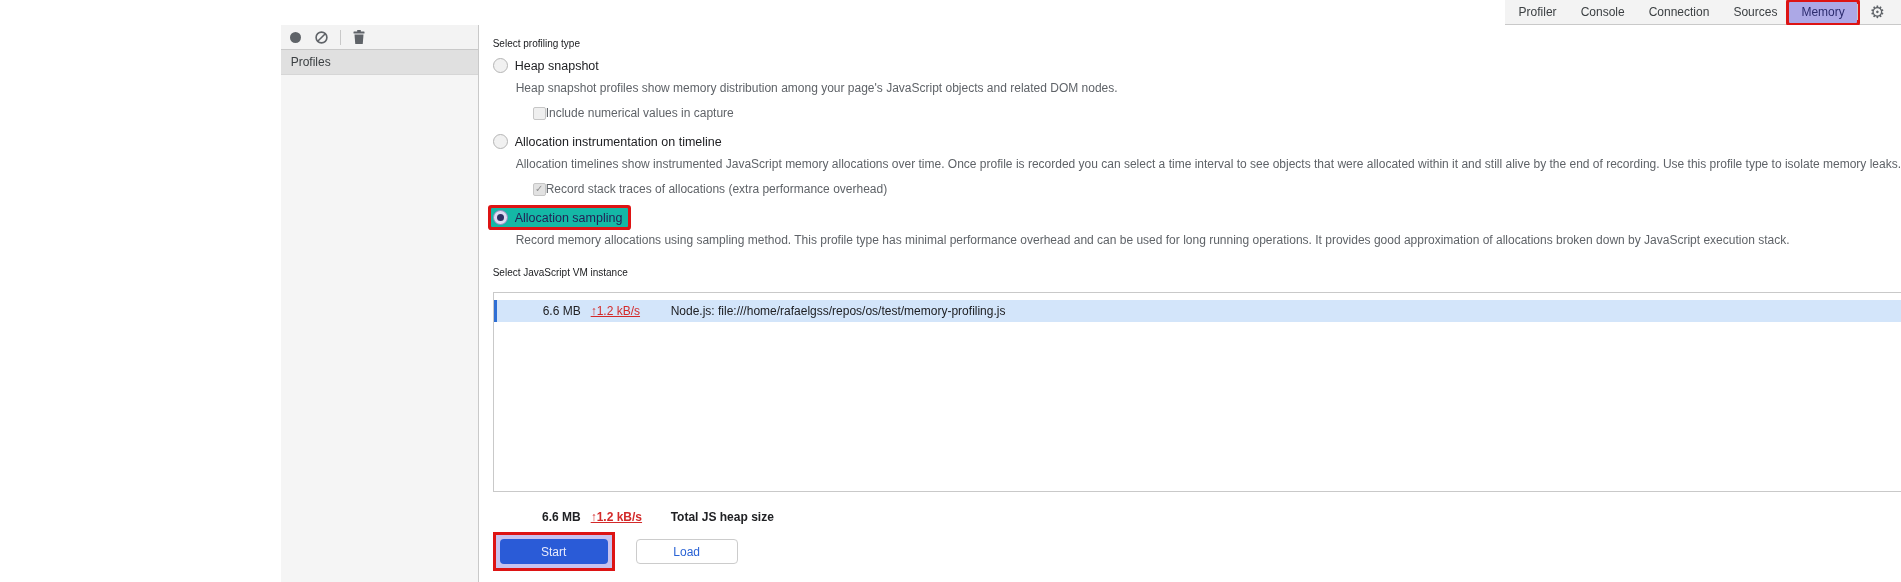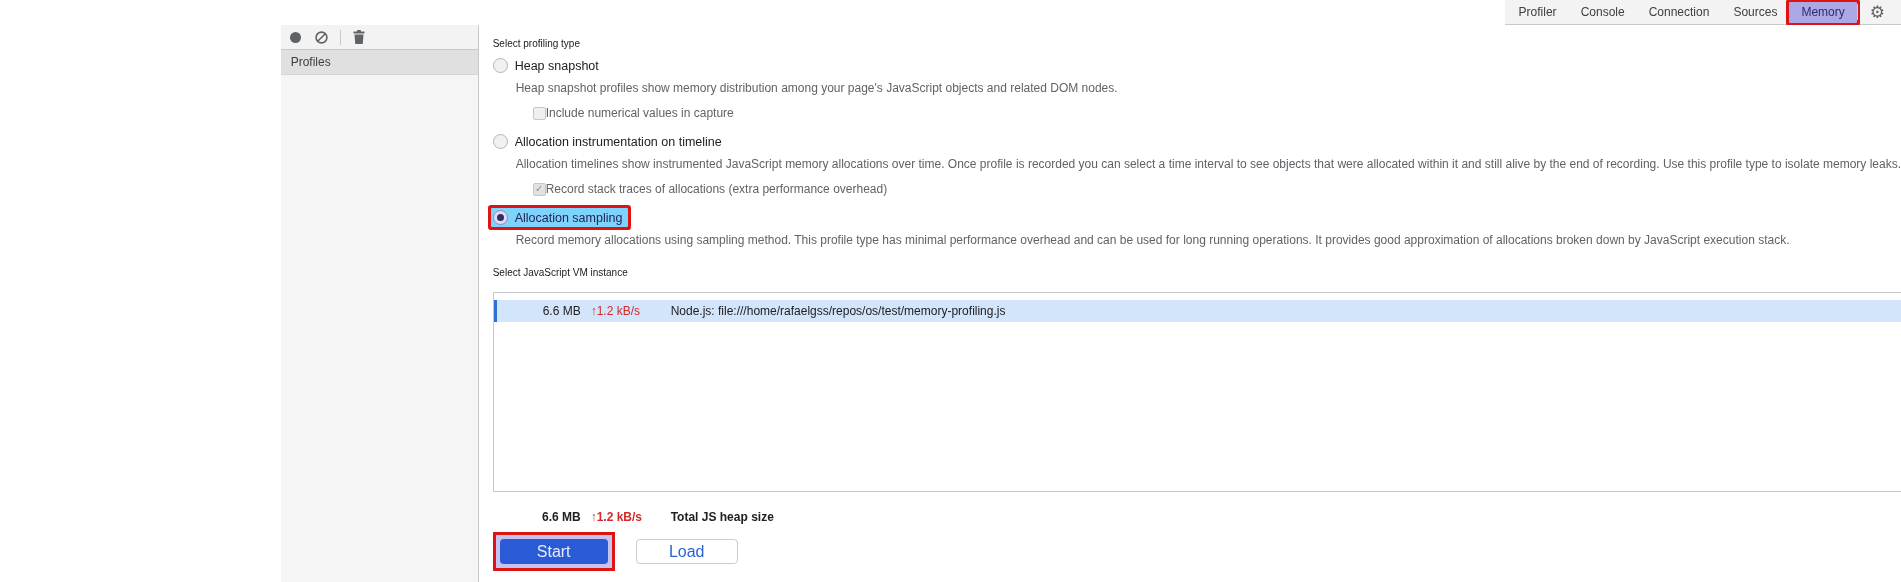--- a/index.html
+++ b/index.html
@@ -28,51 +28,51 @@
   .tb-div{width:1px;height:15px;background:#c9c9c9;margin:0 -2px;}
   .profiles-header{height:24px;line-height:24px;padding-left:10px;background:#e0e0e0;
     color:#3c4043;border-bottom:1px solid #d6d6d6;}
 
   
   .main{flex:1 1 auto;background:#fff;padding:13px 0 0 14px;box-sizing:border-box;min-width:0;}
   .section-heading{font-size:10px;font-weight:500;color:#202124;margin:0;}
   .option{margin-top:14px;}
   .option:first-of-type{margin-top:9px;}
   .option-head{display:inline-flex;align-items:center;gap:7px;}
-  .option-head.highlighted{background:#7dd3fc;box-shadow:0 0 0 3px #dd1414;
+  .option-head.highlighted{background:#14b8a6;box-shadow:0 0 0 3px #dd1414;
     padding:2px 6px 2px 2px;margin:-2px -6px -2px -2px;border-radius:1px;}
   .radio{width:15px;height:15px;border-radius:50%;border:1px solid #b5b5b5;background:#f1f1f1;
     box-sizing:border-box;position:relative;flex:0 0 auto;}
   .radio.selected{border-color:#8d8bbf;background:#dedbf2;}
   .radio.selected::after{content:"";position:absolute;inset:3px;border-radius:50%;background:#2f2f63;}
   .option-label{font-weight:500;color:#202124;font-size:12.5px;white-space:nowrap;}
   .option-head.highlighted .option-label{color:#232356;}
   .option-desc{margin:5px 0 0 23px;color:#5f6368;white-space:nowrap;}
   .sub-option{margin:11px 0 2px 40px;display:flex;align-items:center;gap:0;color:#5f6368;}
   .checkbox{width:13px;height:13px;border:1px solid #c6c6c6;border-radius:2px;background:#efefef;
     box-sizing:border-box;flex:0 0 auto;display:flex;align-items:center;justify-content:center;}
   .checkbox.checked-disabled{background:#e2e2e2;}
   .checkbox.checked-disabled::after{content:"\2713";font-size:10px;color:#909090;line-height:1;}
 
   .vm-heading{margin-top:20px;}
   .vm-box{margin-top:14px;height:200px;border:1px solid #c9c9c9;border-right:none;
     box-sizing:border-box;background:#fff;padding-top:7px;overflow:hidden;}
   .vm-row{height:22px;display:flex;align-items:center;cursor:default;}
   .vm-row.selected{background:#d3e5fa;border-left:3px solid #2f6fd4;}
   .vm-size{width:84px;text-align:right;color:#202124;flex:0 0 auto;}
-  .vm-rate{width:72px;margin-left:10px;color:#d32a2a;flex:0 0 auto;}
+  .vm-rate{width:72px;margin-left:10px;color:#d32a2a;flex:0 0 auto;text-decoration:underline;}
   .vm-name{margin-left:8px;color:#202124;white-space:nowrap;}
 
   .vm-footer{display:flex;margin-top:18px;padding-left:4px;font-weight:bold;align-items:center;}
   .vm-footer .vm-rate{font-weight:bold;}
   .vm-footer .vm-label{margin-left:8px;color:#202124;}
 
   .actions{margin-top:8px;display:flex;align-items:center;}
   .annotate-wrap{border:3px solid #dd1414;background:#c7c3ef;padding:4px;display:inline-block;line-height:0;}
-  .btn{height:25px;border-radius:4px;font-size:16px;font-weight:500;cursor:pointer;
+  .btn{height:25px;border-radius:4px;font-size:12px;font-weight:500;cursor:pointer;
     font-family:"Liberation Sans","DejaVu Sans",sans-serif;}
   .btn-start{width:108px;background:#2a5bd7;color:#e9ebfc;border:none;}
   .btn-load{width:102px;background:#fff;color:#2a63d5;border:1px solid #cccccc;margin-left:21px;}
 </style>
 </head>
 <body>
 
 <div class="app">
 
   <div class="tabbar">

